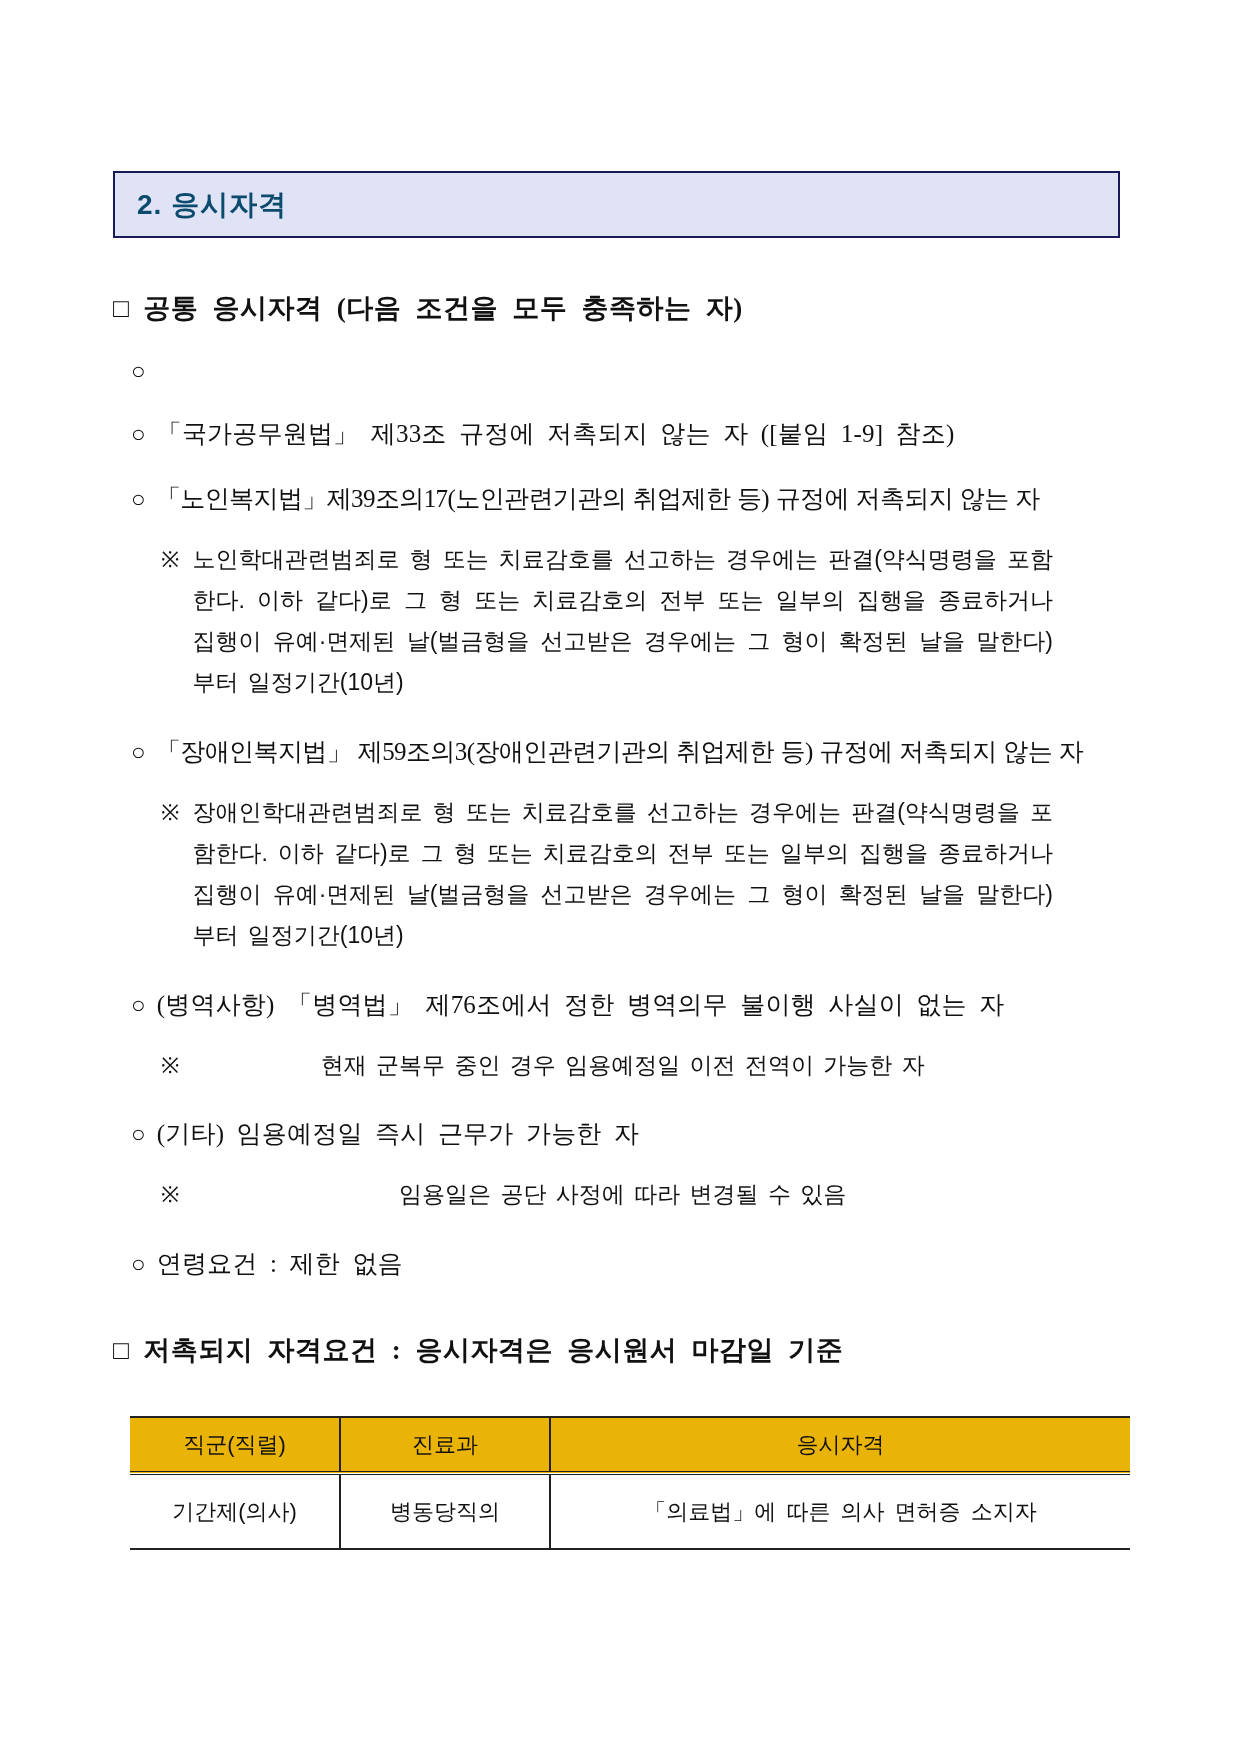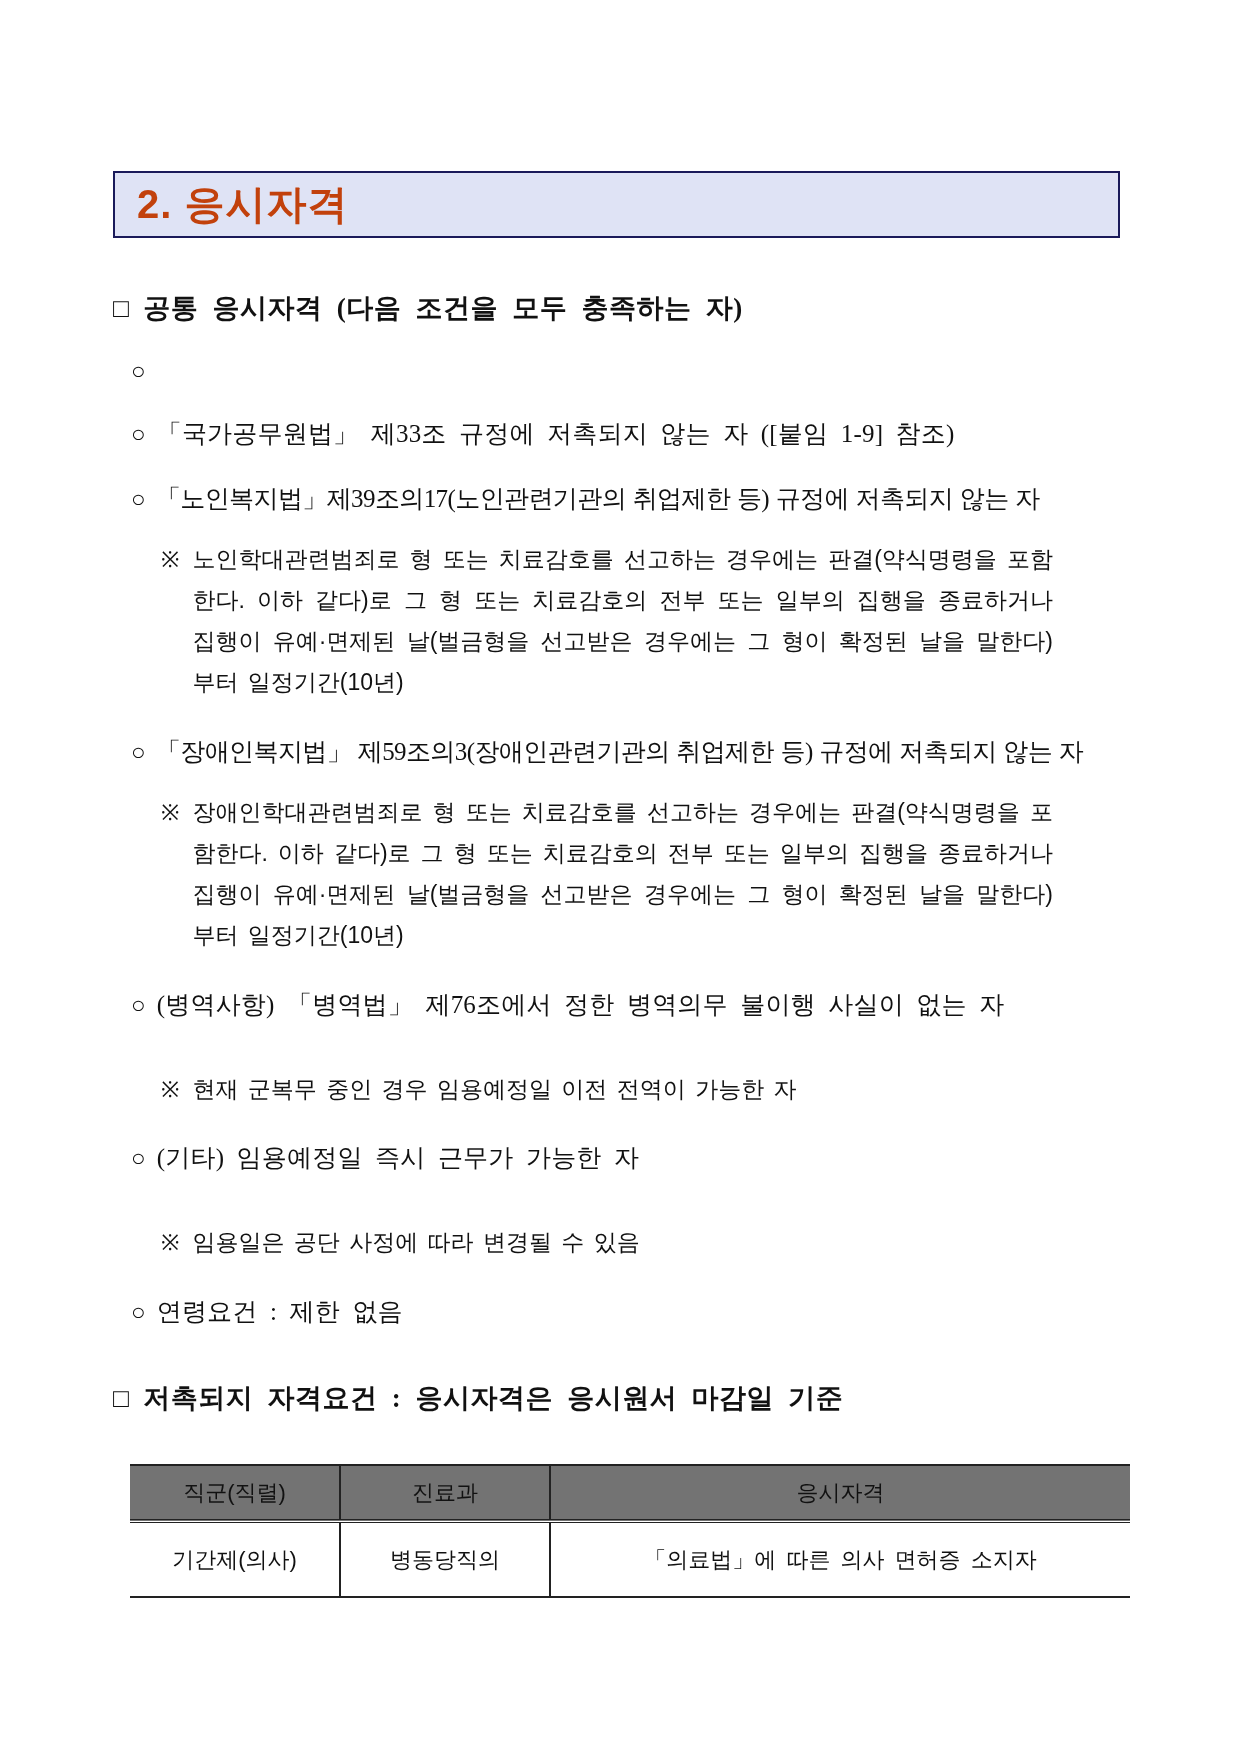--- a/index.html
+++ b/index.html
@@ -20,23 +20,23 @@
     height: 67px;
     background: #dfe3f5;
     border: 2px solid #1a1a5a;
     display: flex;
     align-items: center;
     padding-left: 22px;
   }
   .title-box .title-text {
     font-family: "Liberation Sans", sans-serif;
     font-weight: bold;
-    font-size: 40px;
+    font-size: 28px;
     letter-spacing: 1px;
-    color: #c2410c;
+    color: #0c4a6e;
   }
   
   .sub-heading {
     display: flex;
     align-items: baseline;
     margin-top: 52px;
     font-size: 27px;
     font-weight: bold;
     word-spacing: 7px;
     letter-spacing: 0.5px;
@@ -60,36 +60,36 @@
     align-items: baseline;
     margin-top: 24px;
     margin-left: 48px;
     width: 892px;
     font-family: "Liberation Sans", sans-serif;
     font-size: 23px;
     line-height: 1.78;
   }
   .note .marker { margin-right: 13px; flex: 0 0 auto; font-size: 22px; }
   .note .note-text { flex: 1 1 auto; text-align: justify; word-spacing: 3px; }
-  .note.single .note-text { text-align: left; margin-top: 24px; }
+  .note.single .note-text { text-align: center; }
   
   .qual-table {
     width: 1000px;
     margin-top: 48px;
     margin-left: 17px;
     border-collapse: collapse;
     text-align: center;
     font-family: "Liberation Sans", sans-serif;
     font-size: 22px;
     color: #111;
     border-top: 2px solid #222222;
     border-bottom: 2px solid #222222;
   }
   .qual-table th {
-    background: #737373;
+    background: #eab308;
     font-weight: normal;
     height: 56px;
     border-bottom: 4px double #222222;
     margin-top: 33px;
   }
   .qual-table td { height: 76px; word-spacing: 4px; }
   .qual-table th + th, .qual-table td + td { border-left: 2px solid #222222; }
   .col-group  { width: 21%; }
   .col-dept   { width: 21%; }
   .col-qual   { width: 58%; }

